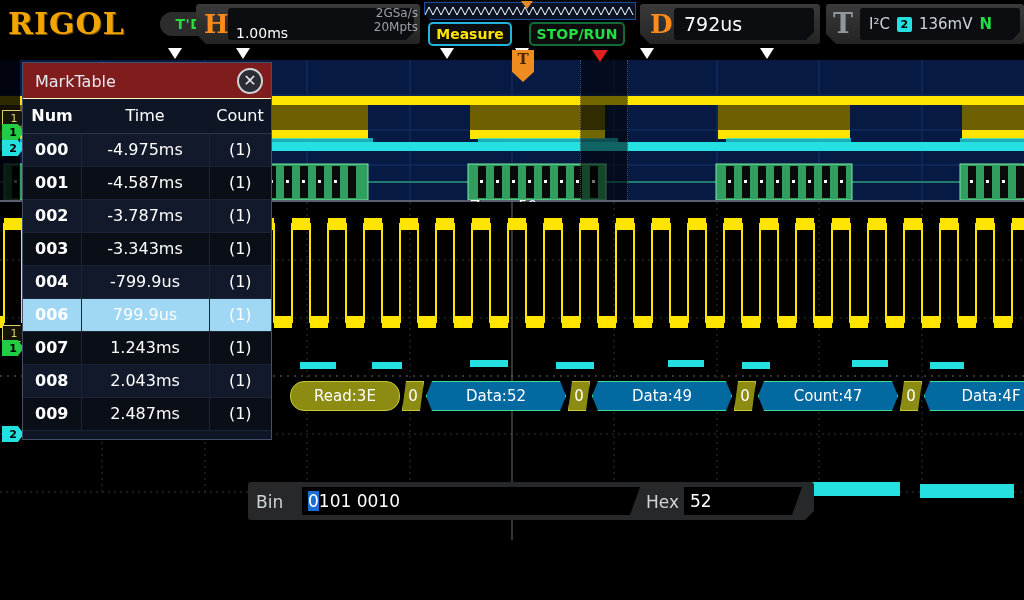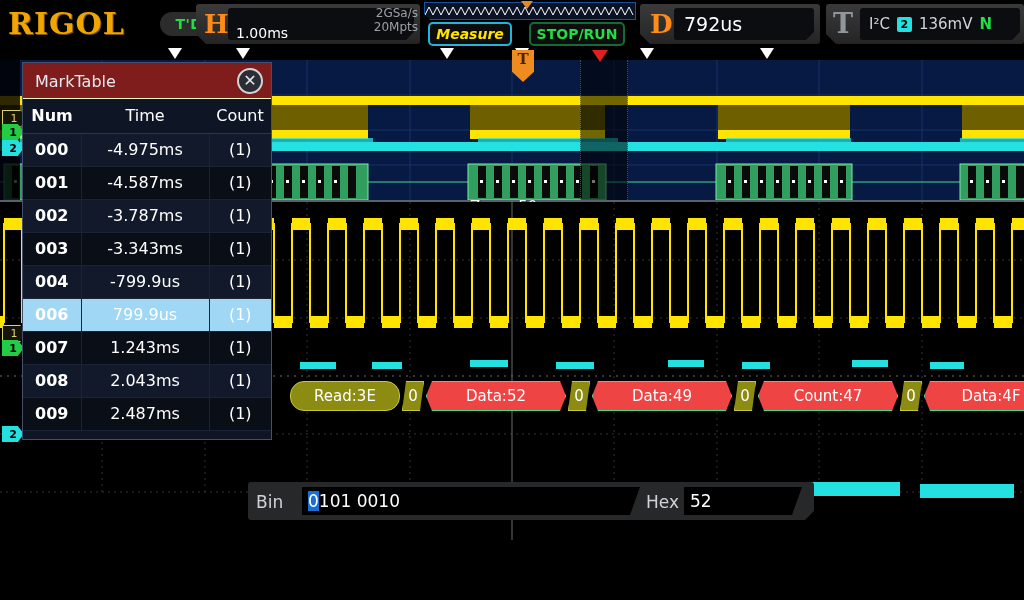--- a/index.html
+++ b/index.html
@@ -59,21 +59,21 @@
   .wavebadge svg{ display:block; }
   .wave-marker{
     position:absolute; left:521px; top:1px;
     width:0;height:0;border-left:6px solid transparent;border-right:6px solid transparent;
     border-top:8px solid #e08a2a;
   }
   .btn-measure{
     position:absolute; left:428px; top:22px; width:84px; height:24px;
     background:#0d0d0d; border:2px solid #22b4dd; border-radius:5px;
     color:#ffe400; font-size:14px; font-weight:bold;
-    display:flex; align-items:center; justify-content:center;font-style:italic;
+    display:flex; align-items:center; justify-content:center;
   }
   .btn-stoprun{
     position:absolute; left:529px; top:22px; width:96px; height:24px;
     background:#0d0d0d; border:2px solid #146b3a; border-radius:5px;
     color:#22dd44; font-size:14px; font-weight:bold;
     display:flex; align-items:center; justify-content:center;
   }
   .dbox{
     position:absolute; left:640px; top:4px; width:180px; height:40px;
     background:linear-gradient(#3a3a3a,#242424);
@@ -188,21 +188,21 @@
   }
 
   
   .bus-row{ position:absolute; height:30px; }
   .pkt{
     position:absolute; top:0; height:30px;
     display:flex; align-items:center; justify-content:center;
     font-size:15px; color:#ffffff;
   }
   .pkt-data{
-    background:#ef4444; border:1px solid #3ddc97;
+    background:#0369a1; border:1px solid #3ddc97;
     clip-path:polygon(6px 0,calc(100% - 6px) 0,100% 50%,calc(100% - 6px) 100%,6px 100%,0 50%);
   }
   .pkt-addr{
     background:#8c8b12; border:1px solid #c9c83a; border-radius:14px;
     color:#fff;
   }
   .pkt-ack{
     background:#8c8b12; border:1px solid #c9c83a;
     clip-path:polygon(4px 0,100% 0,calc(100% - 4px) 100%,0 100%);
   }

